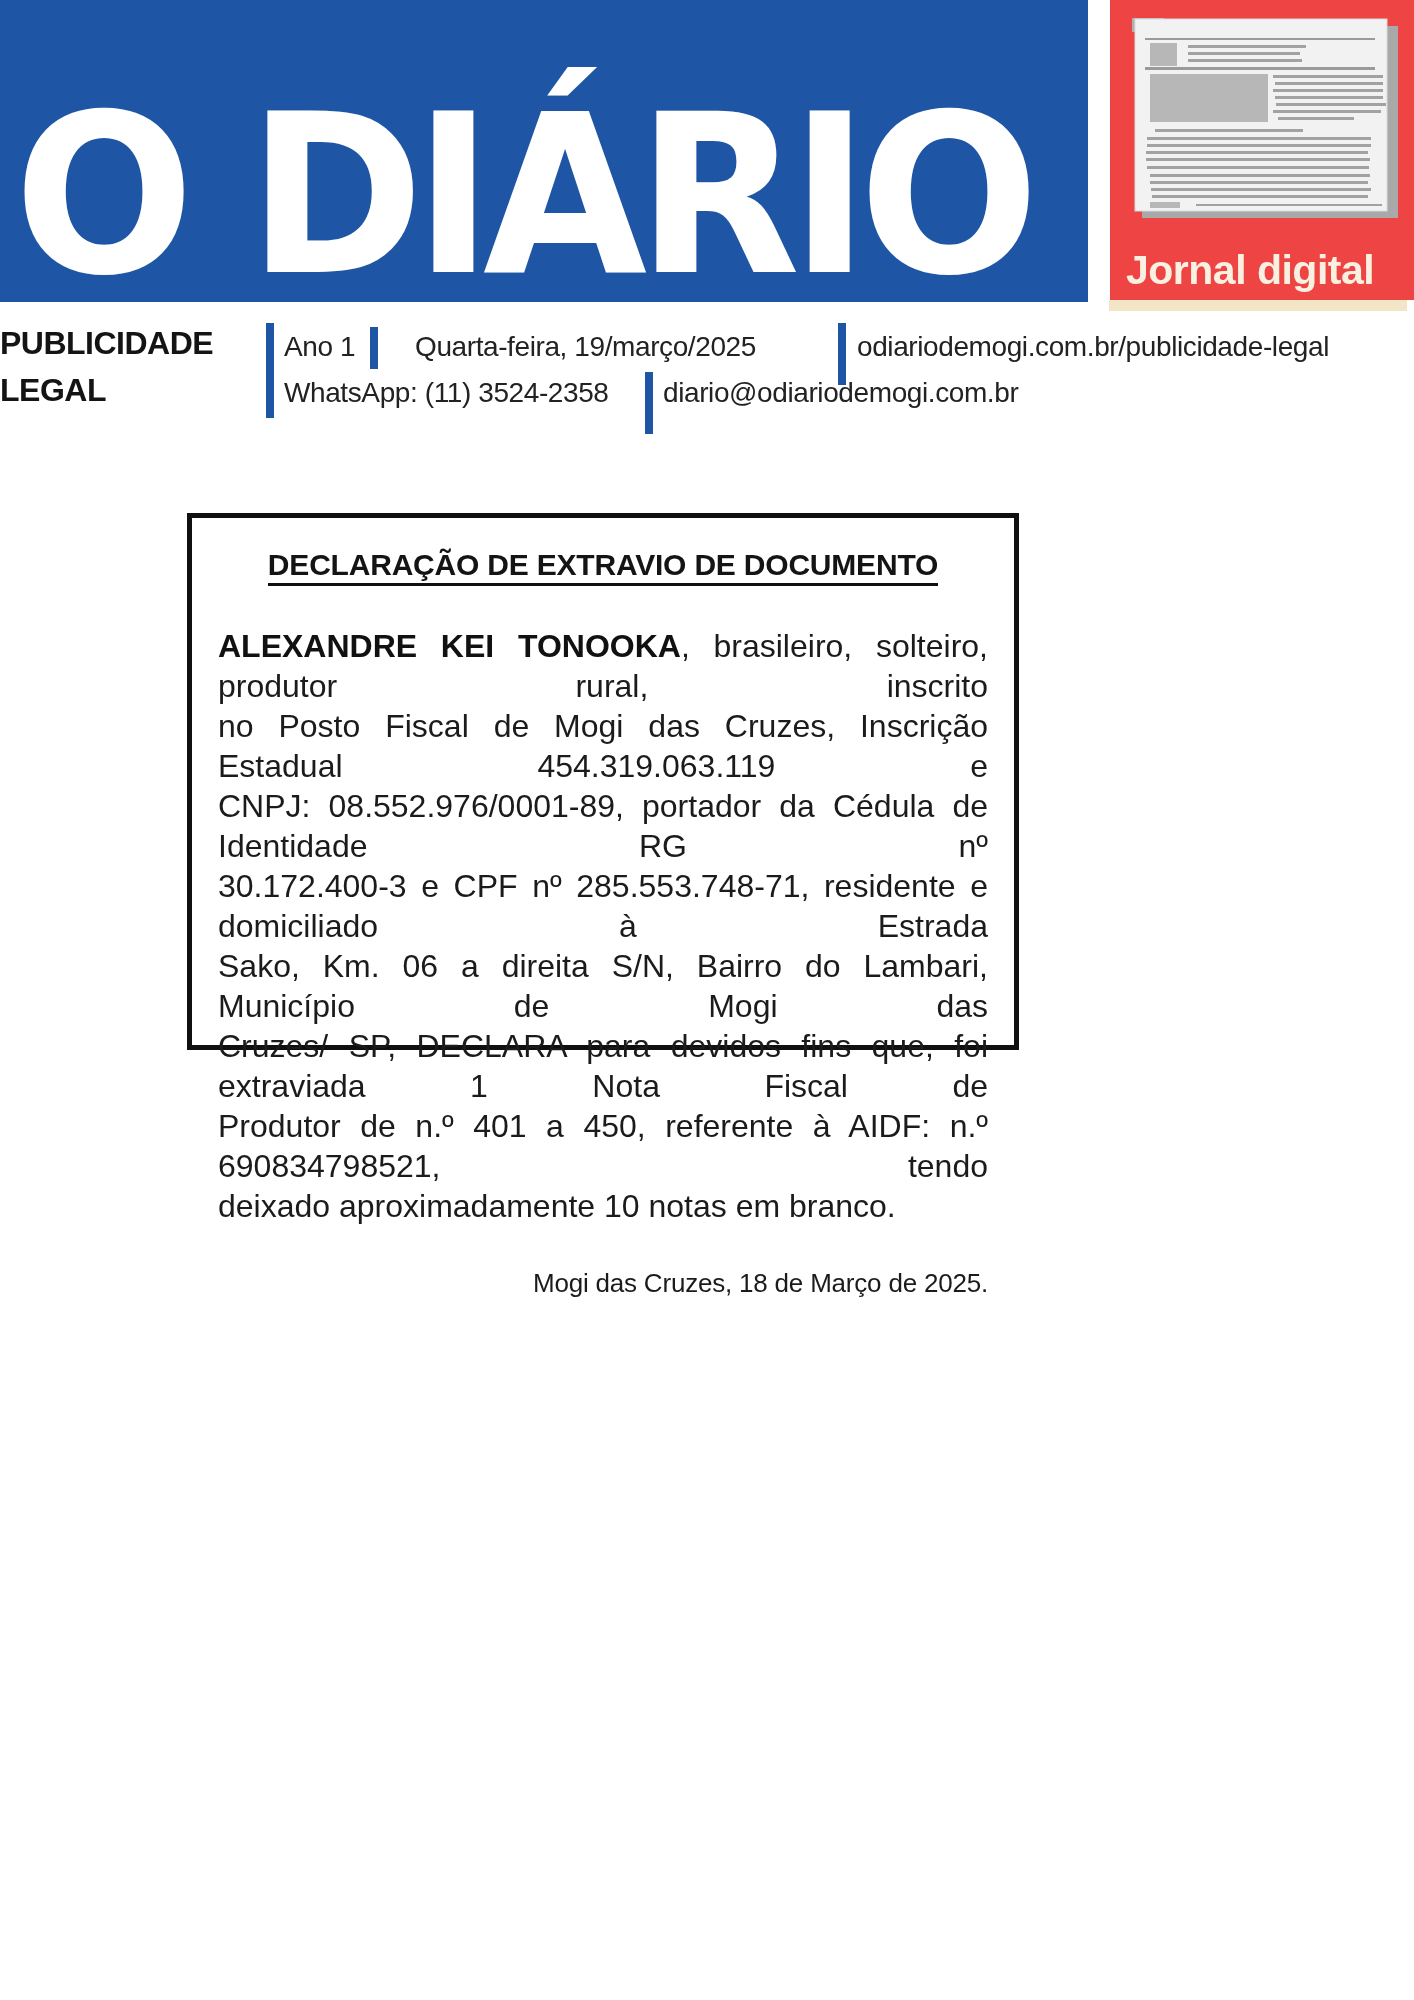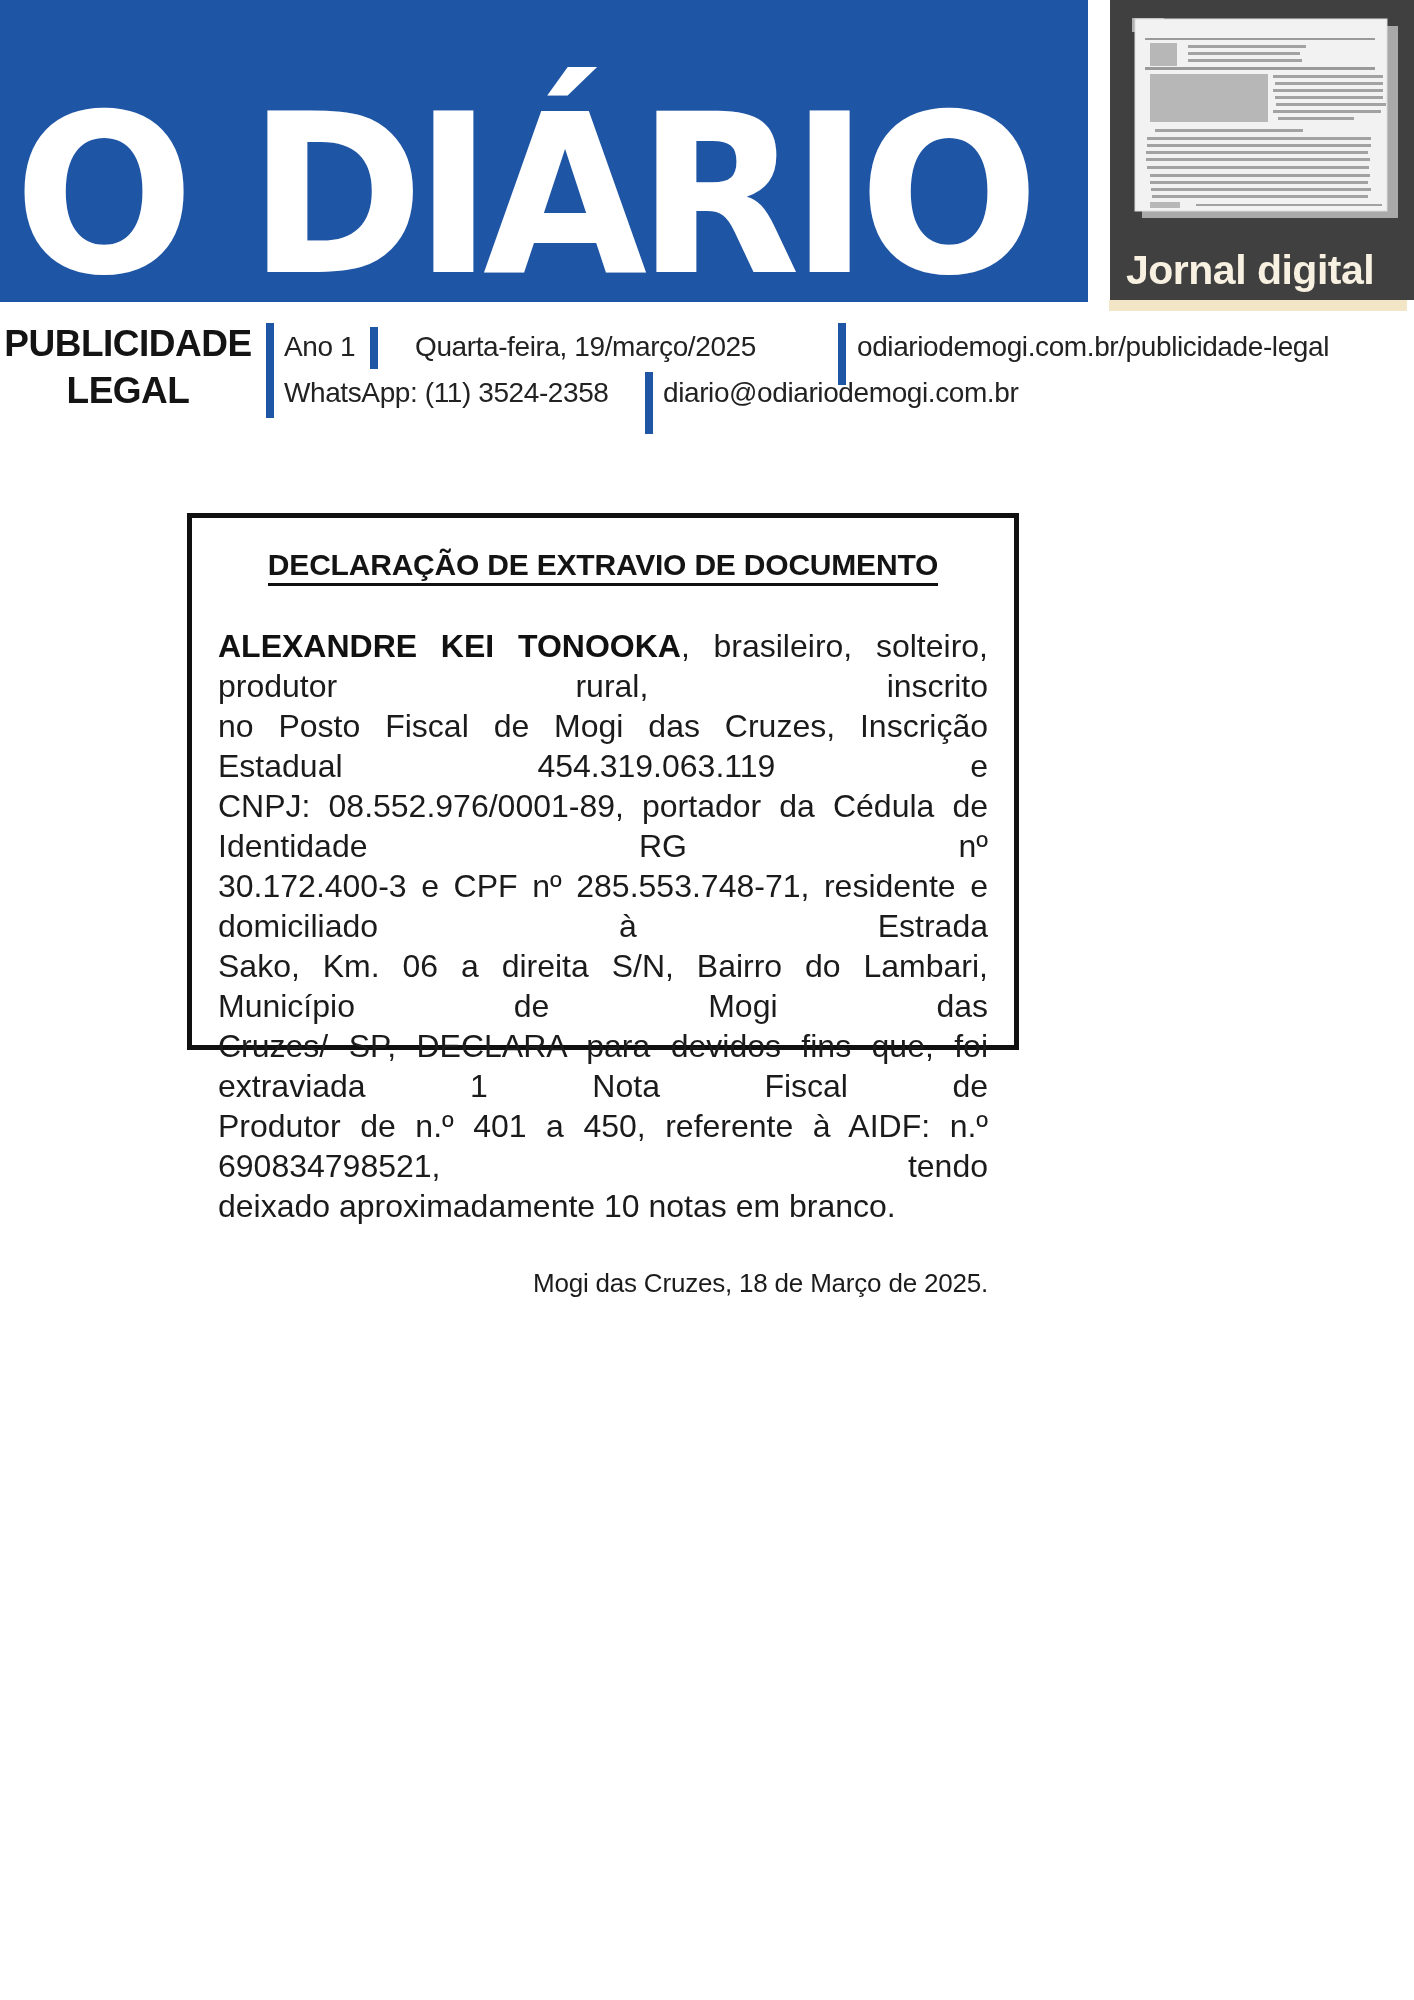--- a/index.html
+++ b/index.html
@@ -27,39 +27,39 @@
     color:#ffffff;
     letter-spacing:-10px;
     margin-left:14px;
     white-space:nowrap;
     line-height:1;
     transform:scaleY(1.04);
   }
   .masthead-badge {
     position:absolute; left:1110px; top:0;
     width:304px; height:300px;
-    background:#404040;
+    background:#ef4444;
   }
   .masthead-badge::after {
     content:""; position:absolute; left:-1px; top:100%;
     width:298px; height:11px; background:#F3E6C6;
   }
   .badge-icon { position:absolute; left:10px; top:16px; }
   .badge-tagline {
     position:absolute; left:16px; bottom:6px;
     font-size:41px; font-weight:bold;
     color:#F8F1E1; letter-spacing:-0.5px;
     white-space:nowrap;
   }
 
   
   .meta-label {
     position:absolute; left:0; top:320px; width:256px;
-    text-align:center;
-    font-size:37px; font-weight:bold; line-height:47px;
+    text-align:left;
+    font-size:32px; font-weight:bold; line-height:47px;
     color:#141414; letter-spacing:-0.5px;
   }
   .vbar { position:absolute; width:8px; background:#1E55A5; }
   .bar-tall  { left:266px; top:323px; height:95px; }
   .bar-r1a   { left:370px; top:327px; height:42px; }
   .bar-r1b   { left:838px; top:323px; height:62px; }
   .bar-r2a   { left:645px; top:372px; height:62px; }
   .meta-item {
     position:absolute;
     font-size:28px; color:#222222;

